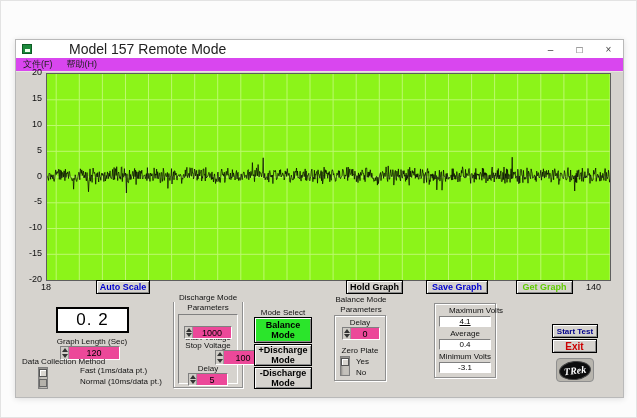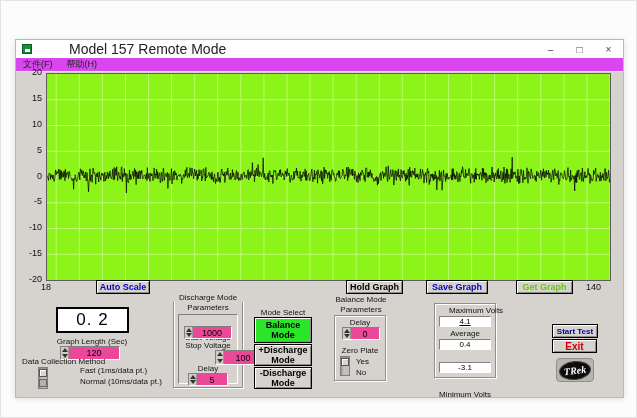--- a/index.html
+++ b/index.html
@@ -89,21 +89,21 @@
   .bmd-spin { left:326px; top:287px; width:38px; height:13px; }
   .zp-label { left:318px; top:306px; width:52px; }
   .yes-label { left:340px; top:317px; }
   .no-label { left:340px; top:328px; }
 
   
   .ro-group { left:418px; top:263px; width:62px; height:75px; }
   .ro-label { font-size:8px; }
   .max-label { left:420px; top:266px; width:80px; }
   .avg-label { left:420px; top:289px; width:58px; }
-  .min-label { left:420px; top:312px; width:58px;margin-top:38px; }
+  .min-label { left:420px; top:312px; width:58px; }
   .ro-box { position:absolute; left:423px; width:52px; height:11px; background:#fff; border:1px solid; border-color:#808080 #fff #fff #808080; display:flex; align-items:center; justify-content:center; font-size:8px; color:#000; }
   .max-box { top:276px;text-decoration:underline; }
   .avg-box { top:299px; }
   .min-box { top:322px; }
 
   
   .btn-start { left:536px; top:284px; width:46px; height:14px; color:#00008c; font-size:8px; }
   .btn-exit  { left:536px; top:299px; width:45px; height:14px; color:#cc0000; font-size:10px; }
   .trek { position:absolute; left:540px; top:318px; width:38px; height:24px; background:#b8b5ae; border-radius:4px; border:1px solid #8f8f8f; display:flex; align-items:center; justify-content:center; }
   .trek-oval { width:32px; height:19px; background:#0d0d0d; border-radius:50%; border:1px solid #444; display:flex; align-items:center; justify-content:center; transform:rotate(-6deg); }

